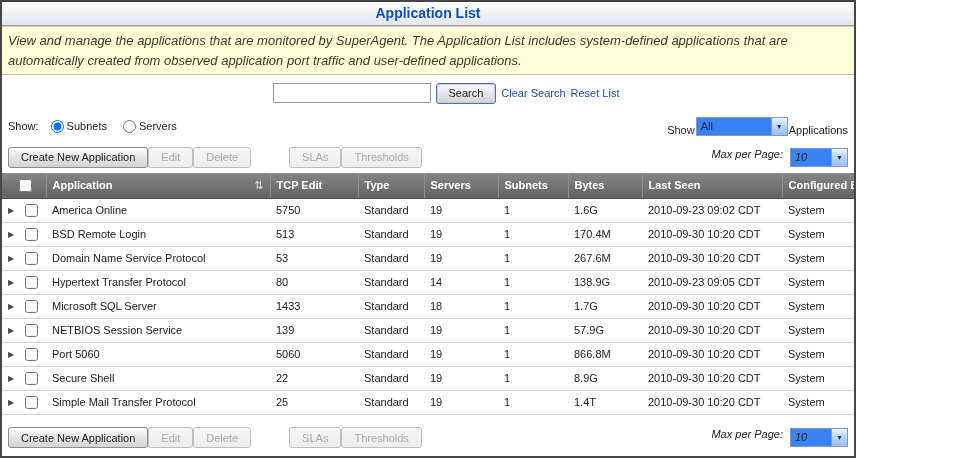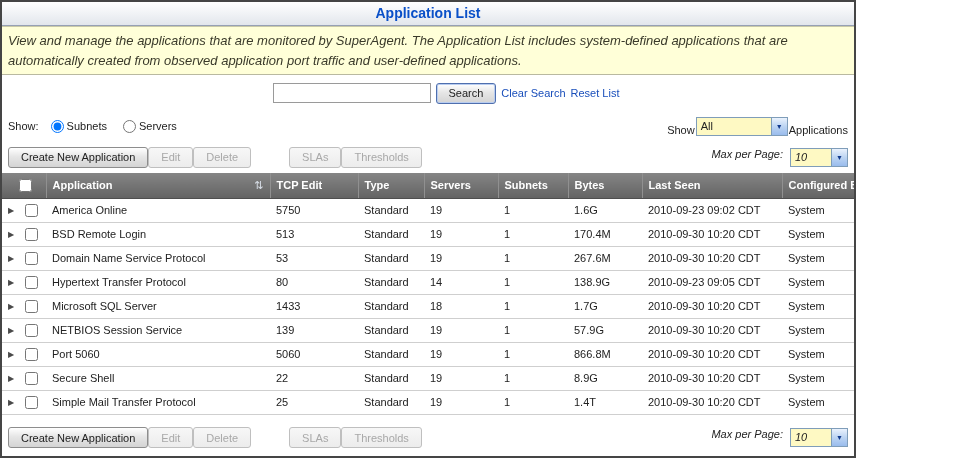--- a/index.html
+++ b/index.html
@@ -67,21 +67,21 @@
     flex: none; height: 30px;
     display: flex; align-items: center;
     padding: 0 6px; font-size: 11px; color: #222;
   }
   .radio-wrap { display: flex; align-items: center; margin-left: 12px; }
   .radio-wrap input { margin: 0 3px 0 0; }
   .radio-wrap + .radio-wrap { margin-left: 16px; }
   .filter-right { margin-left: auto; display: flex; align-items: flex-end; gap: 1px; }
   .select {
     display: inline-flex; align-items: stretch;
-    border: 1px solid #7f9db9; background: #fef9c3;
+    border: 1px solid #7f9db9; background: #3b82f6;
     height: 19px; font-size: 11px; cursor: pointer;
   }
   .select-value { flex: 1; padding: 2px 4px; white-space: nowrap; overflow: hidden; }
   .select-arrow {
     width: 16px; flex: none;
     display: flex; align-items: center; justify-content: center;
     font-size: 7px; color: #123a8c;
     background: linear-gradient(#eaf2fd, #bcd4f2 50%, #9abced);
     border-left: 1px solid #7f9db9;
   }

